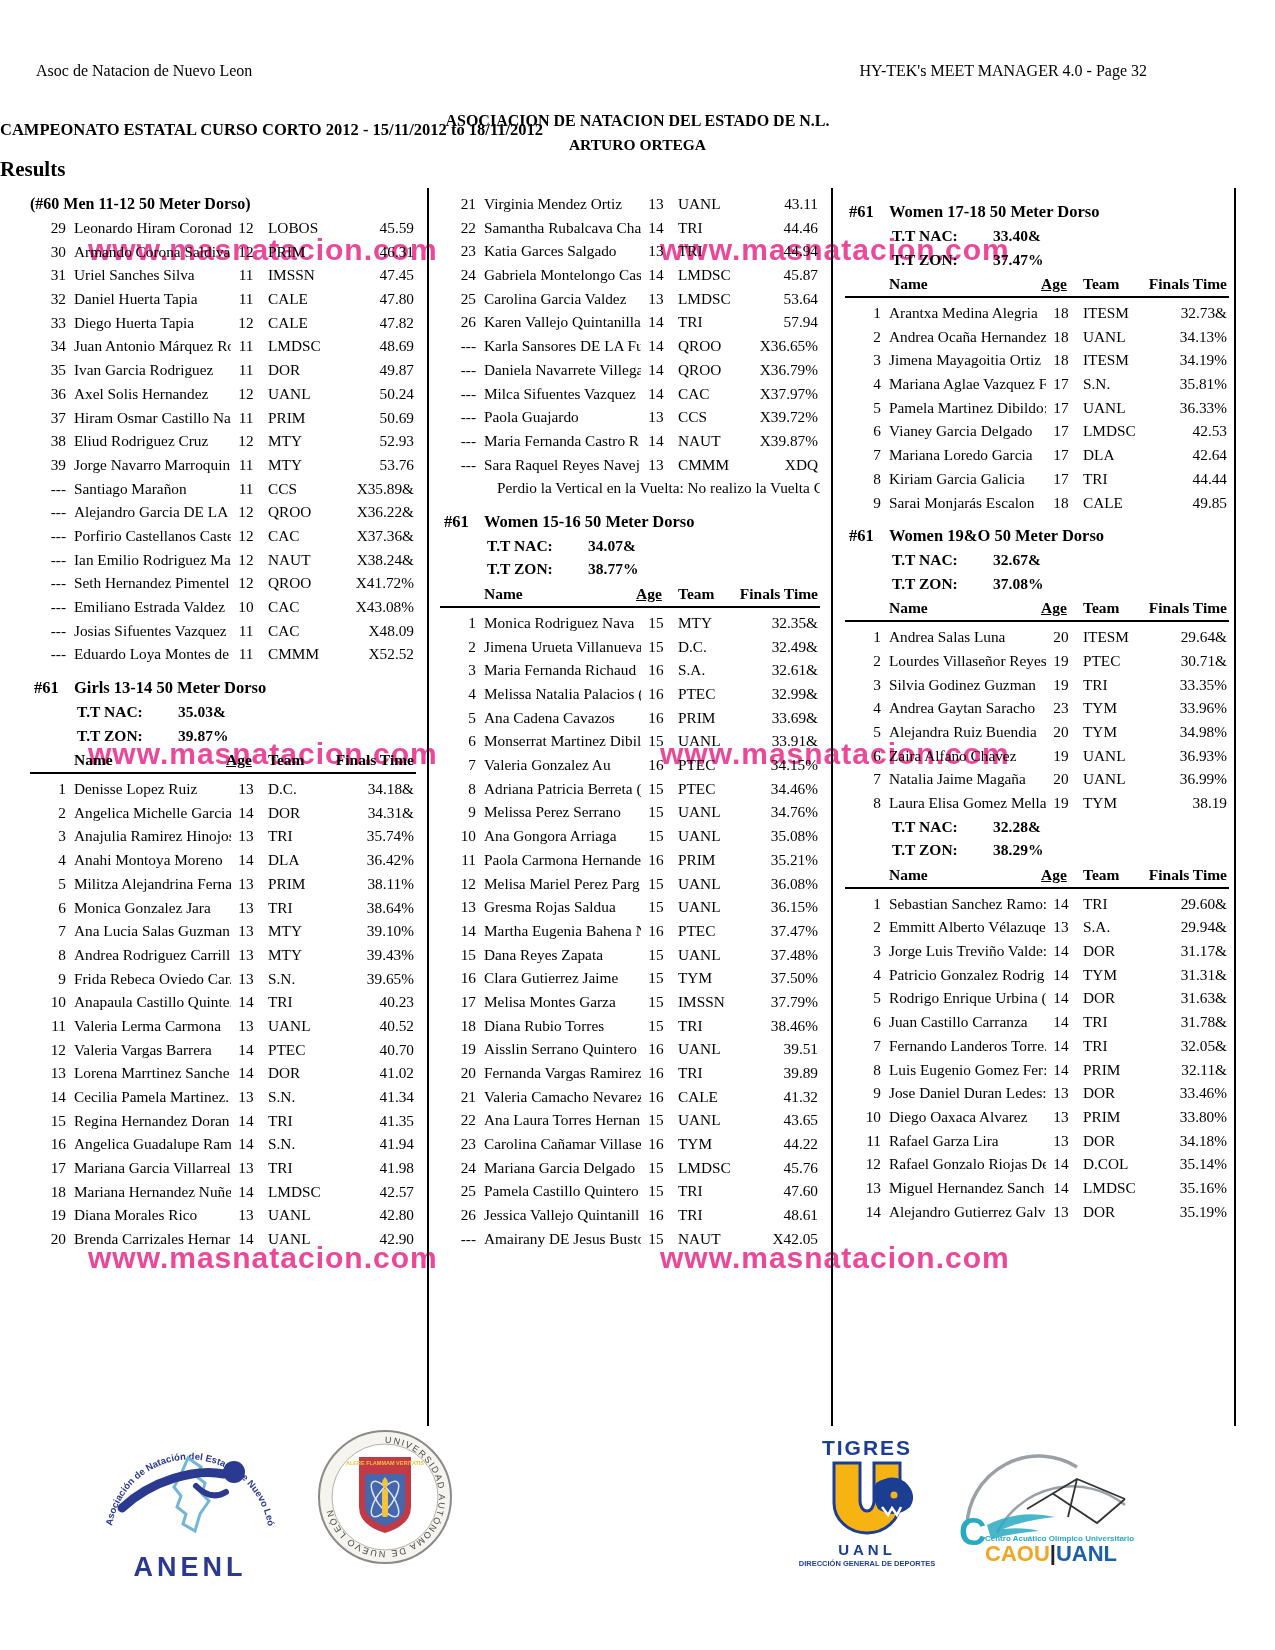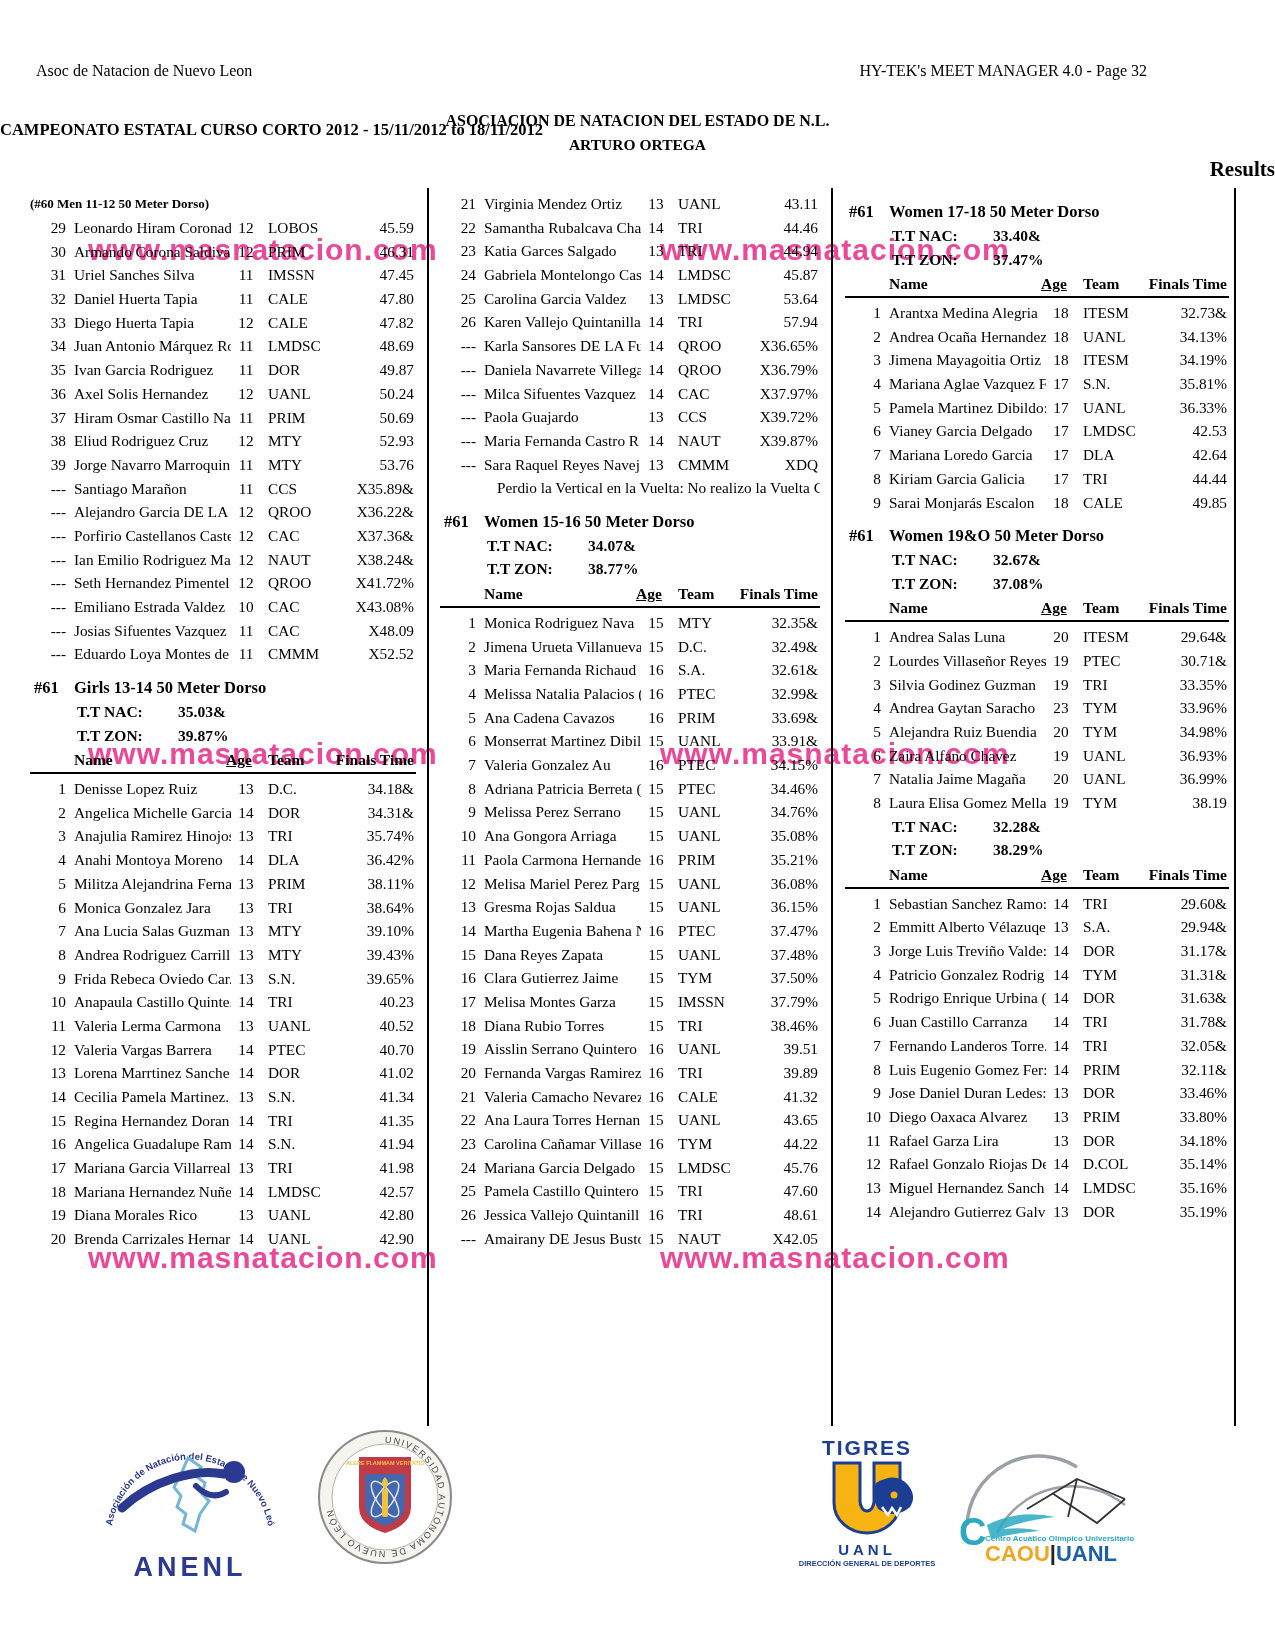--- a/index.html
+++ b/index.html
@@ -6,34 +6,34 @@
   body{
     width:1275px;height:1650px;position:relative;background:#ffffff;
     font-family:"Liberation Serif","DejaVu Serif",serif;color:#000;overflow:hidden;
   }
   
   .hdr-org{position:absolute;left:36px;top:62px;font-size:16px;}
   .hdr-mgr{position:absolute;right:128px;top:62px;font-size:16px;}
   .hdr-title{position:absolute;left:0;top:100px;width:100%;font-size:16.5px;font-weight:bold;margin-top:20px;}
   .hdr-assoc{position:absolute;left:0;top:112px;width:100%;text-align:center;font-size:16px;font-weight:bold;}
   .hdr-person{position:absolute;left:0;top:136px;width:100%;text-align:center;font-size:15.5px;font-weight:bold;}
-  .hdr-results{position:absolute;left:0;top:157px;width:100%;text-align:right;font-size:21px;font-weight:bold;}
+  .hdr-results{position:absolute;left:0;top:157px;width:100%;text-align:left;font-size:21px;font-weight:bold;}
   
   .wm{position:absolute;z-index:0;font-family:"Liberation Sans","DejaVu Sans",sans-serif;
       font-weight:bold;font-size:30px;letter-spacing:1px;color:#ec4899;white-space:nowrap;}
   .wm1{left:88px;top:233px}.wm2{left:660px;top:233px}
   .wm3{left:88px;top:737px}.wm4{left:660px;top:737px}
   .wm5{left:88px;top:1241px}.wm6{left:660px;top:1241px}
   
   .vdiv{position:absolute;top:188px;width:2px;height:1238px;background:#000;z-index:2;}
   .vdiv1{left:427px}.vdiv2{left:831px}.vdiv3{left:1234px}
   
   .col{position:absolute;top:192px;z-index:1;}
   .col1{left:30px;width:386px}.col2{left:440px;width:380px}.col3{left:845px;width:384px}
-  .cont-title{font-weight:bold;font-size:13px;height:24px;line-height:24px;white-space:nowrap;}
+  .cont-title{font-weight:bold;font-size:16px;height:24px;line-height:24px;white-space:nowrap;}
   .sec-title{position:relative;height:24px;line-height:24px;margin-top:10px;font-weight:bold;font-size:16.5px;white-space:nowrap;}
   .col3 .sec-first{margin-top:8px;}
   .sec-no{position:absolute;left:4px;}
   .sec-name{position:absolute;left:44px;}
   .tt-line{position:relative;height:23.5px;line-height:23.5px;font-weight:bold;font-size:15.5px;}
   .tt-label{position:absolute;left:47px;}
   .tt-value{position:absolute;left:148px;}
   .thead{position:relative;height:25px;line-height:25px;border-bottom:2.5px solid #000;margin-bottom:3px;
          font-weight:bold;font-size:15.5px;}
   .h-name{position:absolute;left:44px;}

